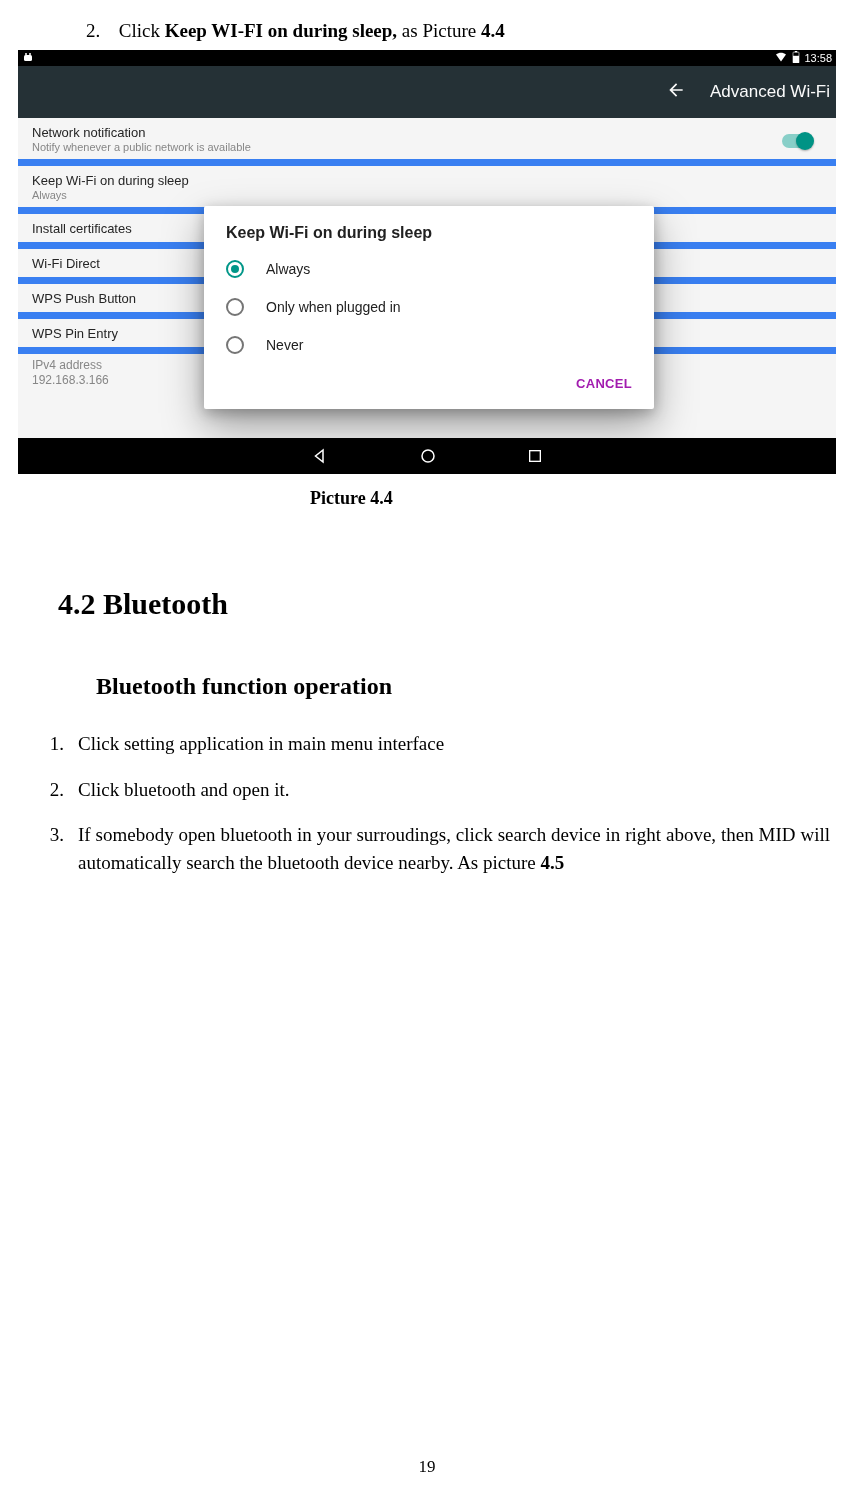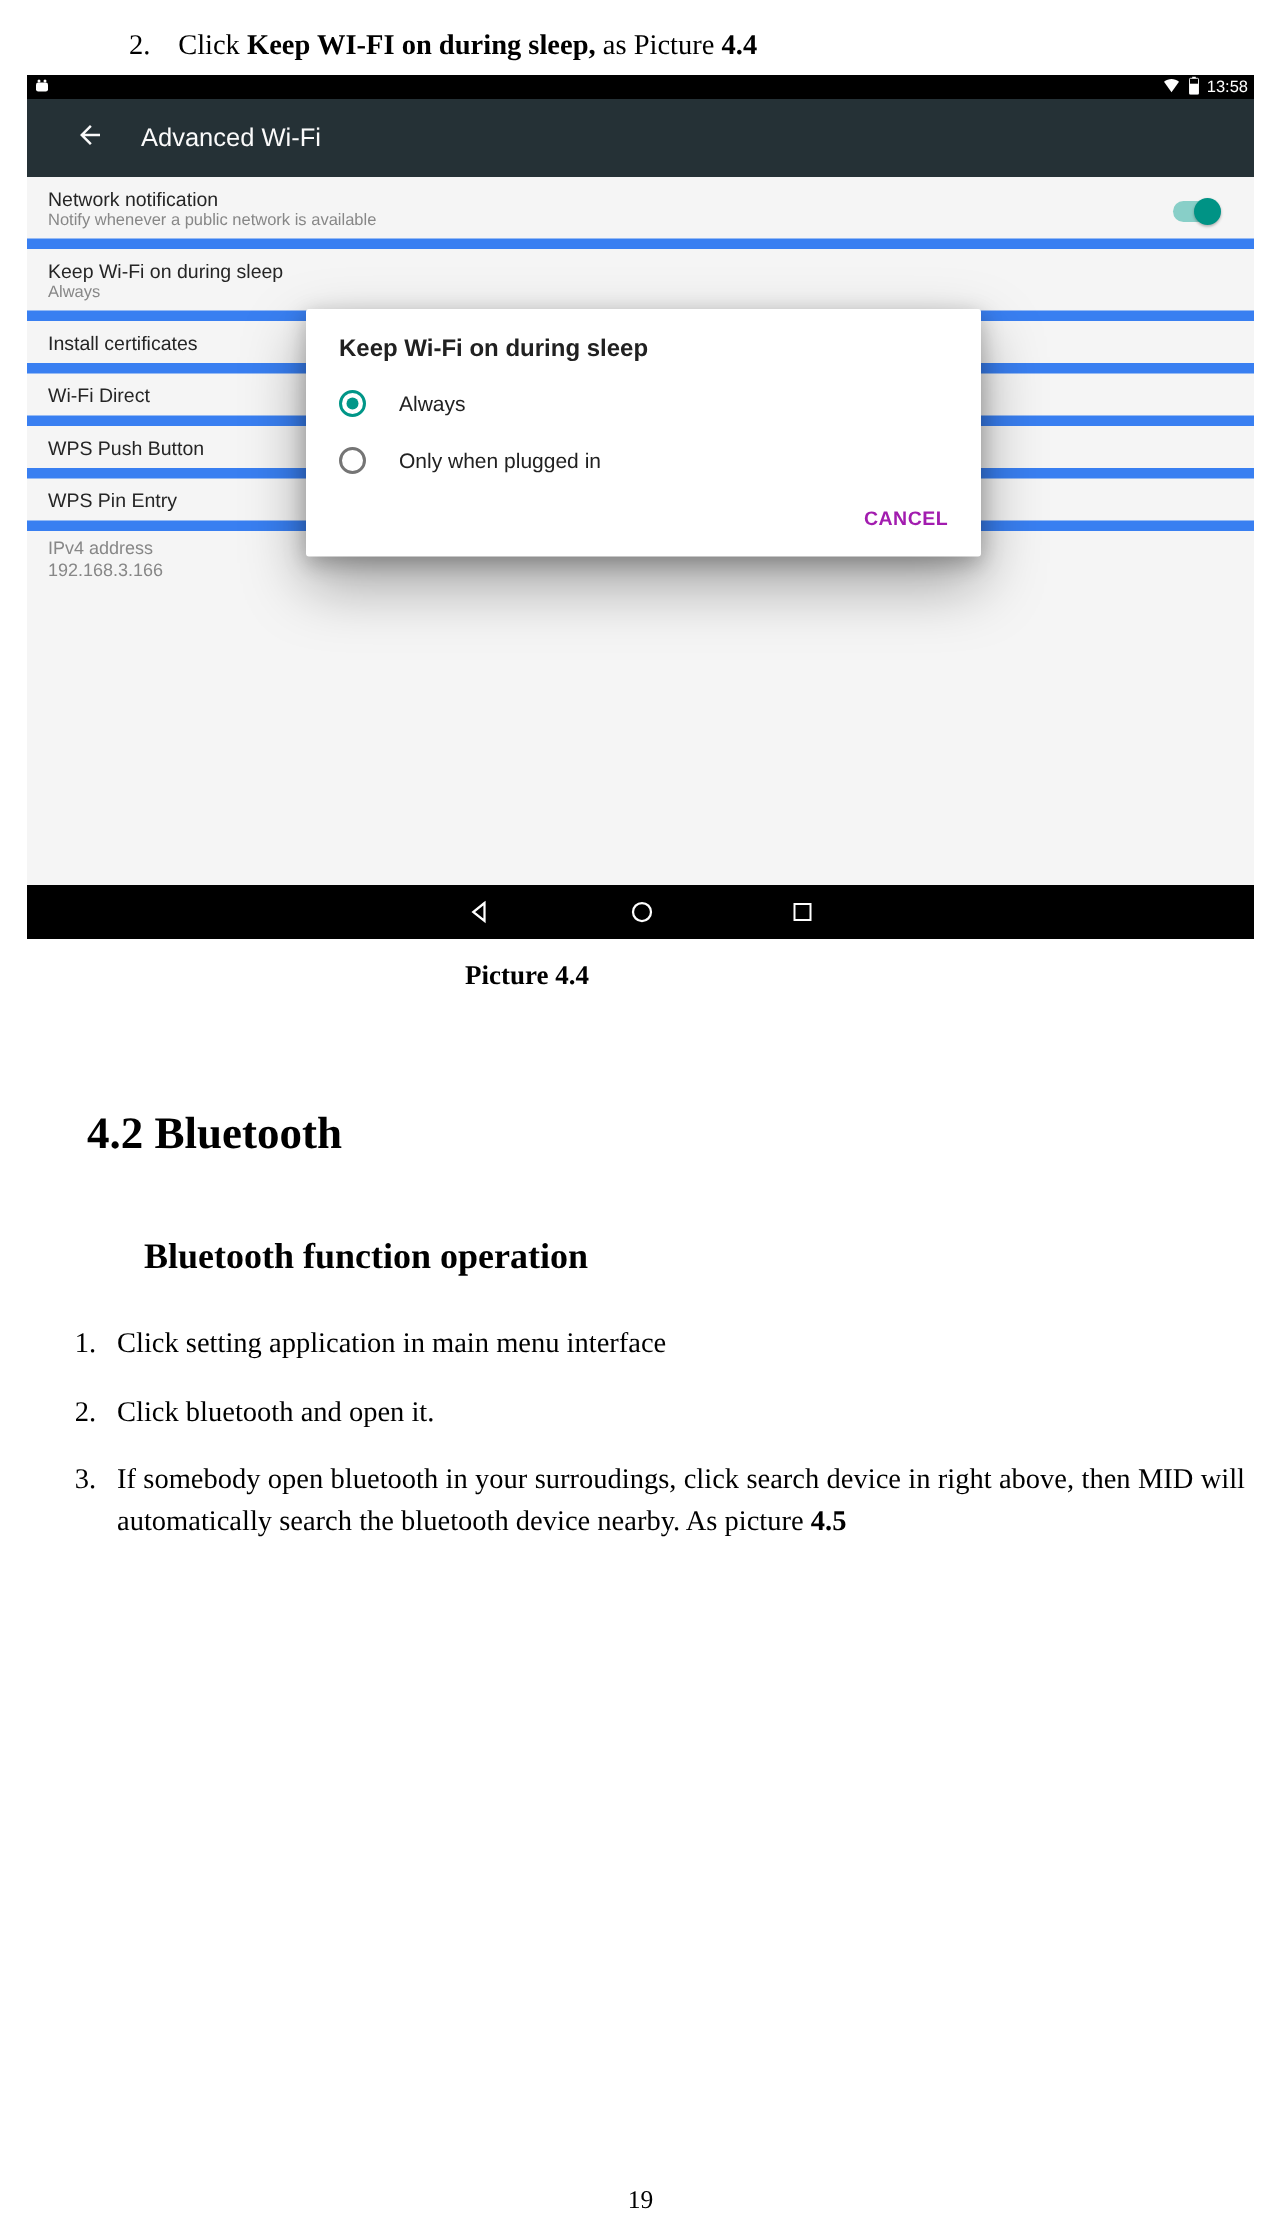--- a/index.html
+++ b/index.html
@@ -17,21 +17,21 @@
   .top-instruction {
     font-size: 19px;
     margin: 20px 0 8px 72px;
   }
   .top-instruction .num {
     display: inline-block;
     width: 28px;
   }
   .screenshot {
     width: 818px;
-    height: 576px;
+    height: 424px;
     margin: 0 auto;
     background: #fafafa;
     position: relative;
     overflow: hidden;
     border: 0;
   }
   .statusbar {
     height: 16px;
     background: #000;
     color: #fff;
@@ -42,22 +42,23 @@
     justify-content: space-between;
     padding: 0 4px;
   }
   .statusbar .left svg { display:block; }
   .statusbar .right { display:flex; align-items:center; gap:4px; }
   .appbar {
     height: 52px;
     background: #263238;
     display: flex;
     align-items: center;
-    padding: 0 32px;
+    padding: 0 6px;
     gap: 24px;
+    justify-content: flex-end;
   }
   .appbar .title {
     color: #fff;
     font-family: Arial, Helvetica, sans-serif;
     font-size: 17px;
     font-weight: 500;
   }
   .settings-list {
     font-family: Arial, Helvetica, sans-serif;
     background: #fafafa;
@@ -296,20 +297,24 @@
       <div class="dialog">
         <div class="dialog-title">Keep Wi-Fi on during sleep</div>
         <div class="dialog-option">
           <span class="radio sel"></span>
           <span>Always</span>
         </div>
         <div class="dialog-option">
           <span class="radio"></span>
           <span>Only when plugged in</span>
         </div>
+        <div class="dialog-option">
+          <span class="radio"></span>
+          <span>Never</span>
+        </div>
         <div class="dialog-actions">
           <span class="dialog-cancel">CANCEL</span>
         </div>
       </div>
     </div>
 
     <div class="navbar">
       <span>
         <svg width="18" height="18" viewBox="0 0 24 24" fill="none" stroke="#fff" stroke-width="2">
             <path d="M16 4 L6 12 L16 20 Z" fill="none"></path>

